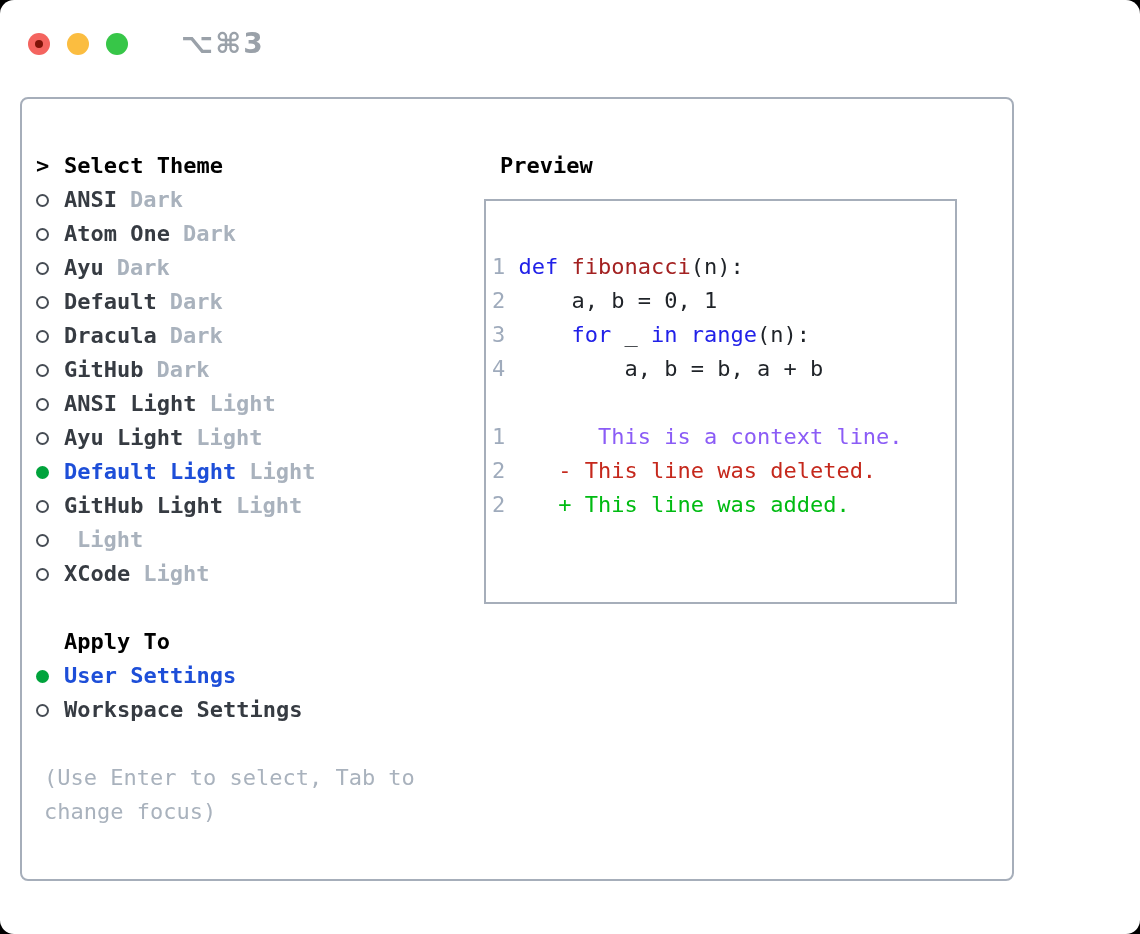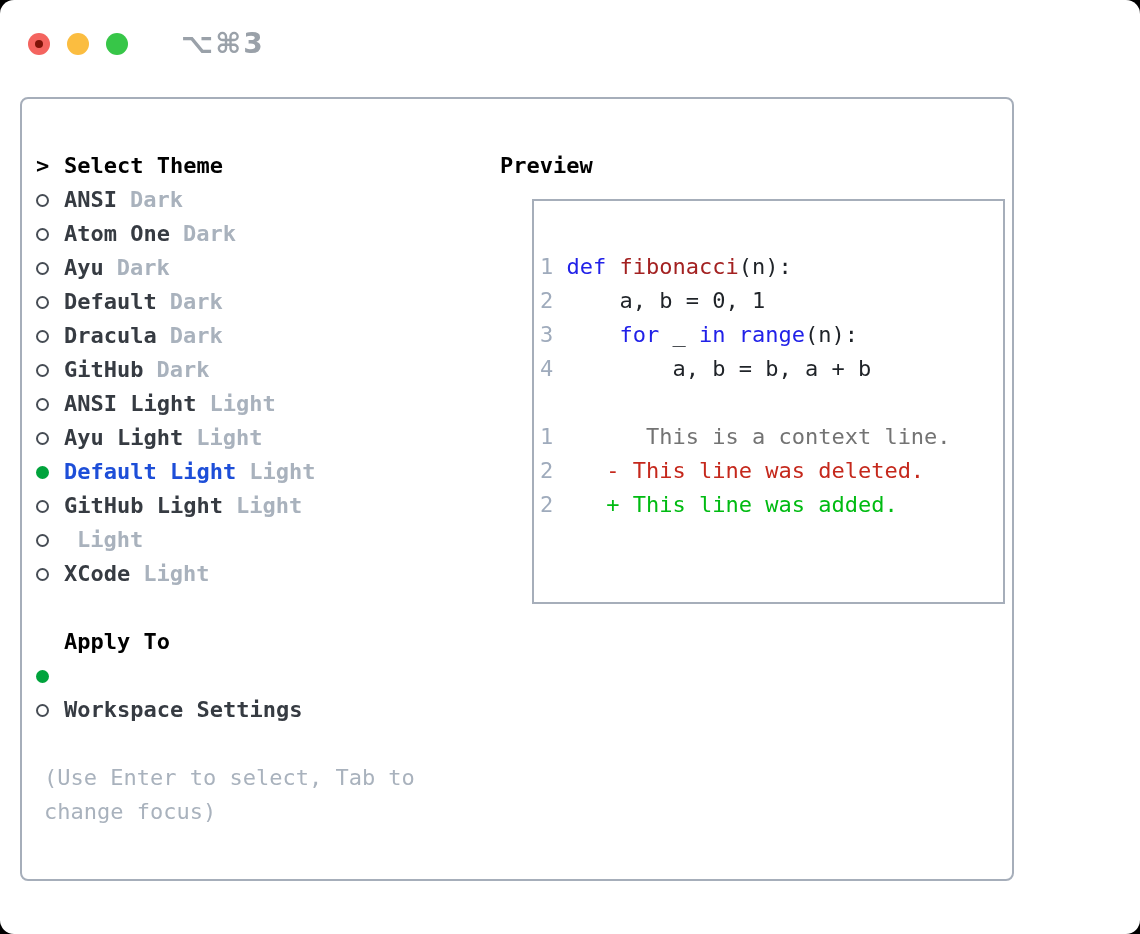--- a/index.html
+++ b/index.html
@@ -24,28 +24,28 @@
   .bullet-box{display:inline-flex;width:28px;align-items:center;}
   .bullet{width:13px;height:13px;border-radius:50%;box-sizing:border-box;border:2px solid #474d55;}
   .bullet.on{border:none;background:#00a33c;}
   .indent{display:inline-block;width:28px;}
   .variant{color:#a9b2bd;margin-left:13px;text-align:center;}
   .sel .t-name{color:#1d4ed8;}
   .spacer{height:34px;}
   .hint{width:420px;color:#a9b2bd;white-space:normal;margin-left:8px;}
   
   .preview-title{position:absolute;left:478px;top:50px;font-size:22px;line-height:34px;font-weight:bold;color:#000;}
-  .preview-box{position:absolute;left:510px;top:100px;width:473px;height:405px;box-sizing:border-box;
+  .preview-box{position:absolute;left:462px;top:100px;width:473px;height:405px;box-sizing:border-box;
                border:2px solid #a6aeba;background:#fff;padding:15px 0 0 6px;overflow:hidden;}
   .pline{height:34px;line-height:34px;font-size:22px;white-space:pre;}
   .num{color:#9fabbc;}
   .kw{color:#2121e8;}
   .fn{color:#a32121;}
   .plain{color:#1f2328;}
-  .ctx{color:#737373;}
+  .ctx{color:#8b5cf6;}
   .del{color:#c5281c;}
   .add{color:#00bb12;}
 </style>
 </head>
 <body>
 
 <div class="window">
 
   <div class="titlebar">
     <span class="light red">
@@ -78,21 +78,21 @@
           <div class="row"><span class="bullet-box"><span class="bullet"></span></span><span class="t-name">XCode</span><span class="variant">Light</span></div>
         </div>
 
       <div class="spacer"></div>
 
       <div class="row hdr">
         <span class="indent"></span><span>Apply To</span>
       </div>
 
       <div id="apply-list">
-          <div class="row sel"><span class="bullet-box"><span class="bullet on"></span></span></div>
+          <div class="row sel"><span class="bullet-box"><span class="bullet on"></span></span><span class="t-name">User Settings</span></div>
           <div class="row"><span class="bullet-box"><span class="bullet"></span></span><span class="t-name">Workspace Settings</span></div>
         </div>
 
       <div class="spacer"></div>
 
       <div class="hint">(Use Enter to select, Tab to change focus)</div>
     </div>
 
     <div class="preview-title">Preview</div>
 

